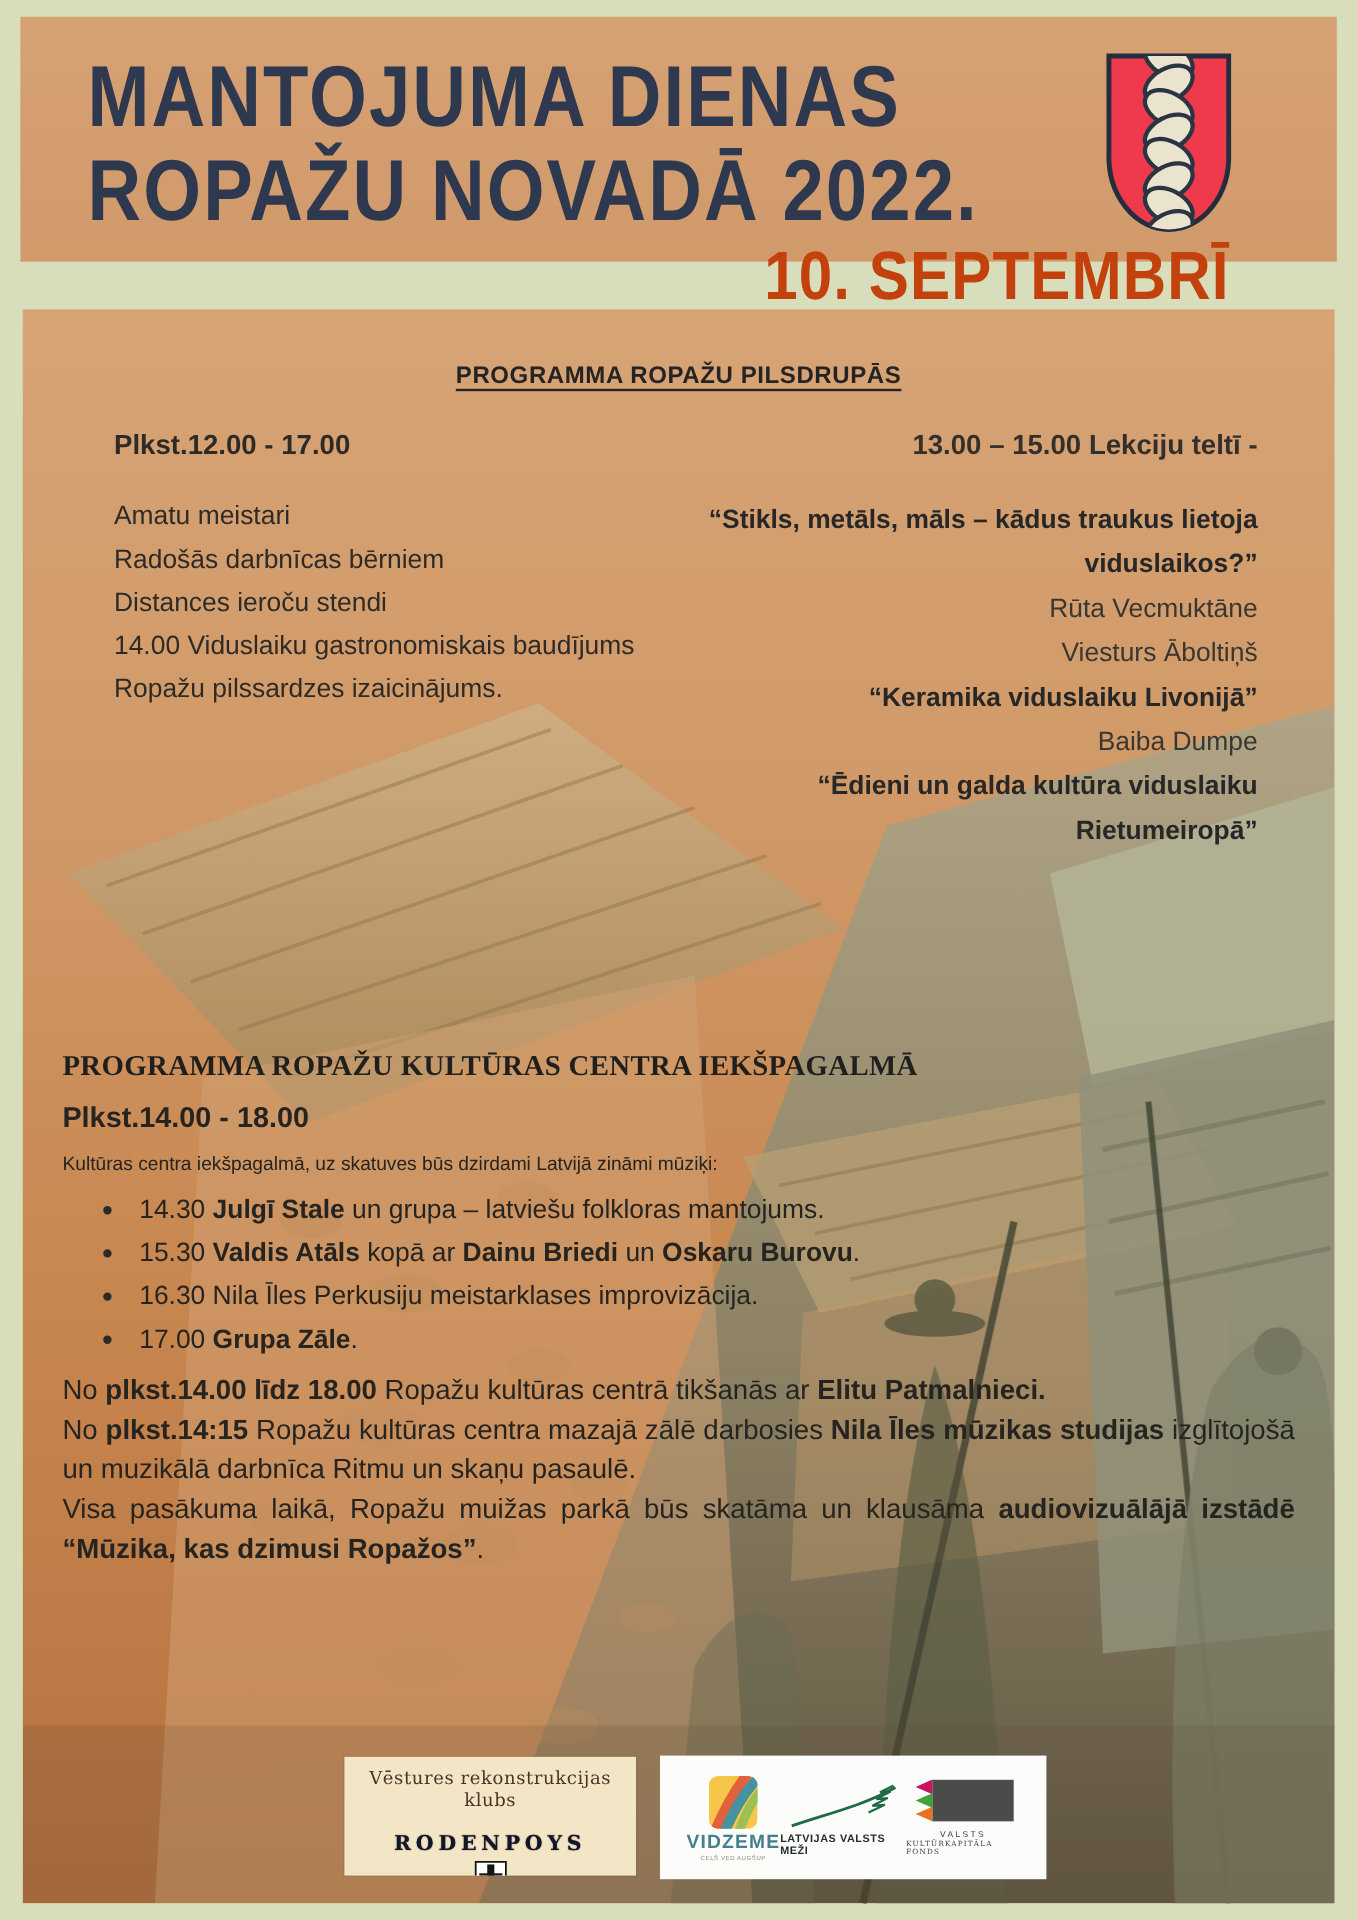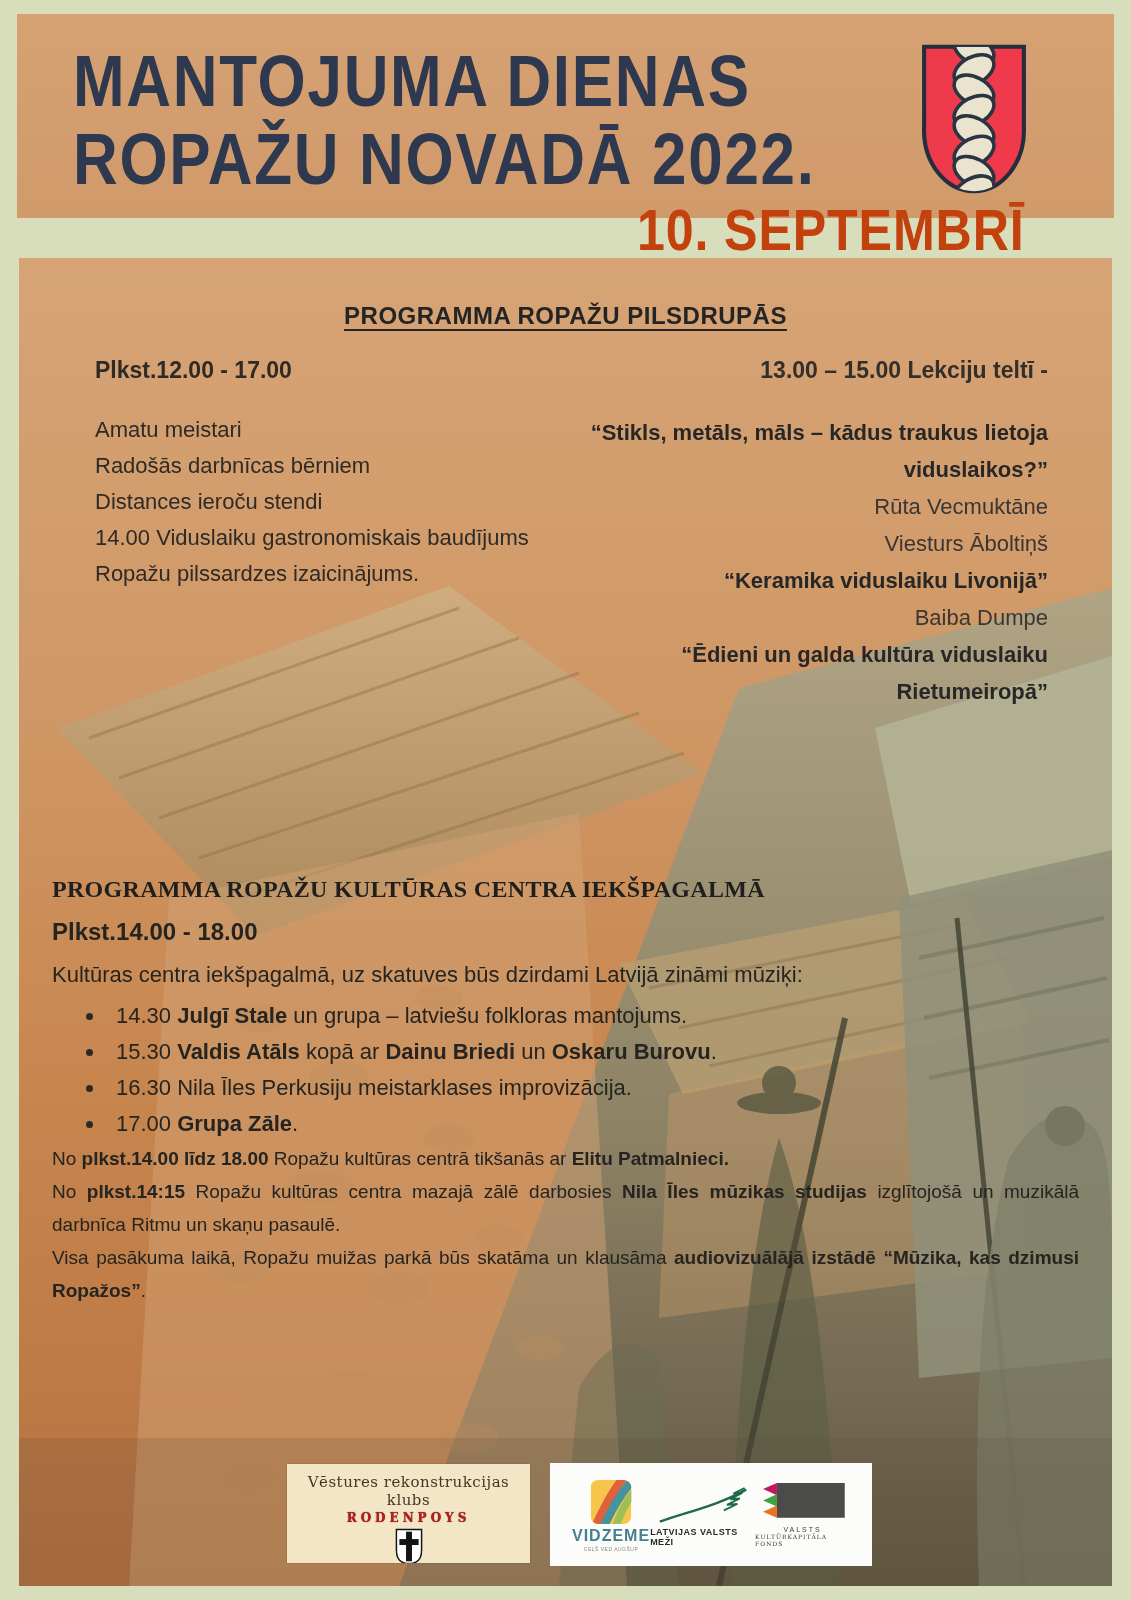--- a/index.html
+++ b/index.html
@@ -28,50 +28,50 @@
   .date-line span{display:inline-block;transform:scaleX(.88);transform-origin:100% 50%;white-space:nowrap;}
   
   .panel{
     position:absolute;left:19px;top:258px;width:1093px;height:1328px;
     overflow:hidden;background:#cf9765;
   }
   .backdrop{position:absolute;left:0;top:0;width:100%;height:100%;z-index:0;}
   .panel .content{position:absolute;inset:0;z-index:2;}
   .h1{
     position:absolute;left:0;top:44px;width:100%;text-align:center;
-    font-weight:bold;font-size:24px;letter-spacing:.5px;color:#242424;
+    font-weight:bold;font-size:20px;letter-spacing:.5px;color:#242424;
     text-decoration:underline;text-underline-offset:5px;
   }
   .colL{position:absolute;left:76px;top:94px;width:480px;font-size:22px;line-height:36px;color:#2e2a26;}
   .colR{position:absolute;right:64px;top:94px;width:500px;text-align:right;font-size:22px;line-height:37px;color:#332f2a;}
   .time{font-weight:bold;font-size:23px;}
   .colL .lines{margin-top:24px;}
   .colR .lines{margin-top:25px;}
   .bold-line{font-weight:bold;color:#272727;}
   .reg-line{color:#3a3632;}
   .s2{position:absolute;left:33px;top:618px;width:1027px;color:#252420;}
   .h2{font-weight:bold;font-size:24px;letter-spacing:.3px;color:#1f1f1d;font-family:Liberation Serif, serif;}
   .time2{font-weight:bold;font-size:24px;margin-top:15px;}
-  .intro{font-size:22px;margin-top:16px;}
+  .intro{font-size:16px;margin-top:16px;}
   ul.bullets{margin:10px 0 0 0;padding:0 0 0 64px;list-style:none;}
   ul.bullets li{font-size:22px;line-height:36px;position:relative;}
   ul.bullets li::before{
     content:"";position:absolute;left:-30px;top:15px;width:7px;height:7px;border-radius:50%;background:#2a2a26;
   }
-  .paras{position:absolute;left:33px;top:884px;width:1027px;font-size:19px;line-height:33px;text-align:justify;color:#252420;}
+  .paras{position:absolute;left:33px;top:884px;width:1027px;font-size:23px;line-height:33px;text-align:justify;color:#252420;}
   .paras p{margin:0;}
   b{font-weight:bold;}
   
   .rodenpoys{
     position:absolute;left:268px;top:1206px;width:243px;height:99px;z-index:3;
     background:#f2e6c6;box-shadow:0 0 0 1px rgba(120,90,50,.25);
     text-align:center;overflow:hidden;
   }
   .rodenpoys .l1{font-family:"DejaVu Serif", serif;font-size:15px;color:#4a3226;margin-top:9px;letter-spacing:.5px;}
-  .rodenpoys .l2{font-family:"DejaVu Serif", serif;font-weight:bold;font-size:12px;letter-spacing:4px;color:#b91c1c;margin-top:2px;text-shadow:0 0 1px #50241a;}
+  .rodenpoys .l2{font-family:"DejaVu Serif", serif;font-weight:bold;font-size:17px;letter-spacing:4px;color:#0f172a;margin-top:18px;text-shadow:0 0 1px #50241a;}
   .rodenpoys svg{margin-top:3px;}
   .sponsors{
     position:absolute;left:531px;top:1205px;width:322px;height:103px;z-index:3;
     background:#fcfcfa;display:flex;align-items:center;justify-content:space-between;
     padding:0 22px;box-sizing:border-box;
   }
   .sp{display:flex;flex-direction:column;align-items:center;justify-content:center;}
   .vidzeme-name{font-weight:bold;font-size:16px;letter-spacing:1px;color:#44808d;margin-top:1px;}
   .vidzeme-tag{font-size:5px;letter-spacing:.5px;color:#8a8a80;margin-top:1px;}
   .lvm-name{font-weight:bold;font-size:9px;letter-spacing:.5px;color:#232d26;margin-top:2px;}

